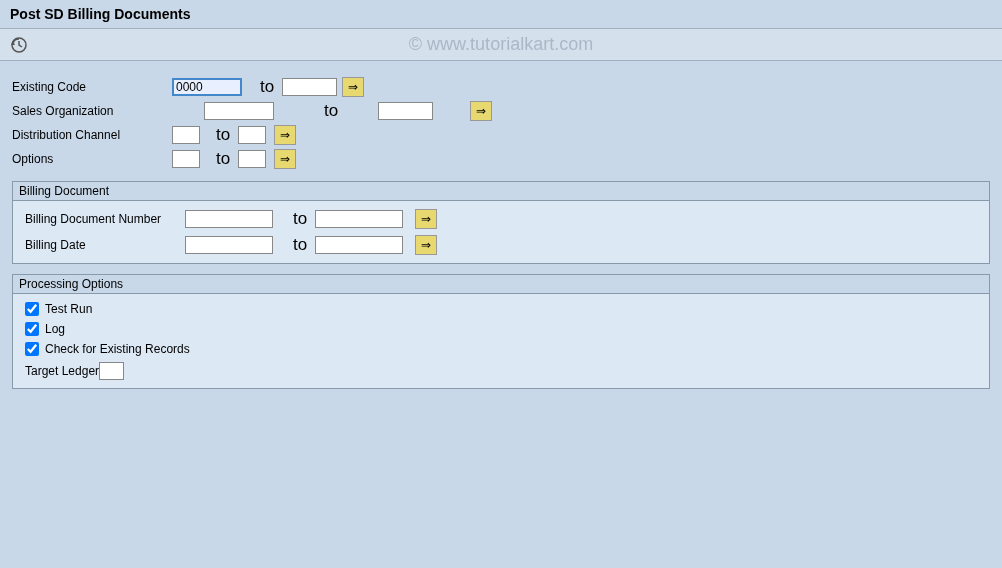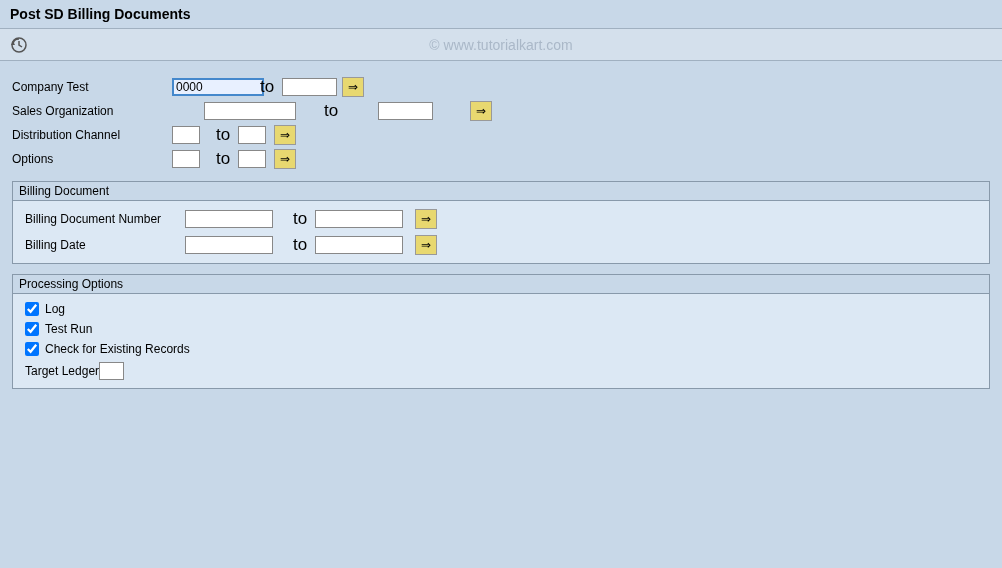--- a/index.html
+++ b/index.html
@@ -38,21 +38,21 @@
     .field-label {
       color: #000;
       font-size: 12px;
     }
     .field-input {
       border: 1px solid #888;
       background: #fff;
       height: 18px;
       font-size: 12px;
       padding: 0 2px;
-      width: 92px;
+      width: 70px;
     }
     .field-input.highlighted {
       border: 2px solid #4488cc;
       background: #e8f0ff;
     }
     .to-label {
       text-align: center;
       font-size: 17px;
       color: #000;
     }
@@ -146,28 +146,28 @@
   <div style="position:relative; width:100%; display:flex; align-items:center;">
     <div class="toolbar-icon">
 
       <svg width="18" height="18" viewBox="0 0 18 18">
         <circle cx="9" cy="9" r="7" fill="none" stroke="#555" stroke-width="1.5"></circle>
         <polyline points="9,5 9,9 12,11" stroke="#555" stroke-width="1.5" fill="none"></polyline>
         <path d="M3,9 Q3,3 9,3" stroke="#555" stroke-width="1.5" fill="none"></path>
         <polygon points="3,5 1,9 5,9" fill="#555"></polygon>
       </svg>
     </div>
-    <span style="position:absolute; left:50%; transform:translateX(-50%); color:#aab8c8; font-size:14px; white-space:nowrap;">© www.tutorialkart.com</span>
+    <span style="position:absolute; left:50%; transform:translateX(-50%); color:#aab8c8; font-size:18px; white-space:nowrap;">© www.tutorialkart.com</span>
   </div>
 </div>
 
 <div class="top-section">
 
   <div style="display:grid; grid-template-columns: 160px 80px 30px 60px 36px; row-gap:4px; align-items:center; margin-bottom:4px;">
-    <span class="field-label">Company Test</span>
+    <span class="field-label">Existing Code</span>
     <input class="field-input highlighted" type="text" value="0000" style="">
     <span class="to-label">to</span>
     <input class="field-input-to" type="text" value="" style="">
     <button class="arrow-btn">⇒</button>
   </div>
 
   <div style="display:grid; grid-template-columns: 160px 80px 30px 60px 36px; row-gap:4px; align-items:center; margin-bottom:4px;gap:32px;">
     <span class="field-label">Sales Organization</span>
     <input class="field-input" type="text" value="" style="">
     <span class="to-label">to</span>
@@ -215,25 +215,25 @@
     </div>
   </div>
 </div>
 
 <div style="margin: 0 12px 10px 12px;">
   <div class="section-box">
     <div class="section-title">Processing Options</div>
     <div class="processing-grid">
       <div class="checkbox-row">
         <input type="checkbox" checked="" style="">
-        <span class="checkbox-label">Log</span>
+        <span class="checkbox-label">Test Run</span>
       </div>
       <div class="checkbox-row">
         <input type="checkbox" checked="" style="">
-        <span class="checkbox-label">Test Run</span>
+        <span class="checkbox-label">Log</span>
       </div>
       <div class="checkbox-row">
         <input type="checkbox" checked="" style="">
         <span class="checkbox-label">Check for Existing Records</span>
       </div>
       <div class="target-ledger-row">
         <span class="checkbox-label">Target Ledger</span>
         <input type="text" class="target-ledger-input" value="" style="">
       </div>
     </div>

